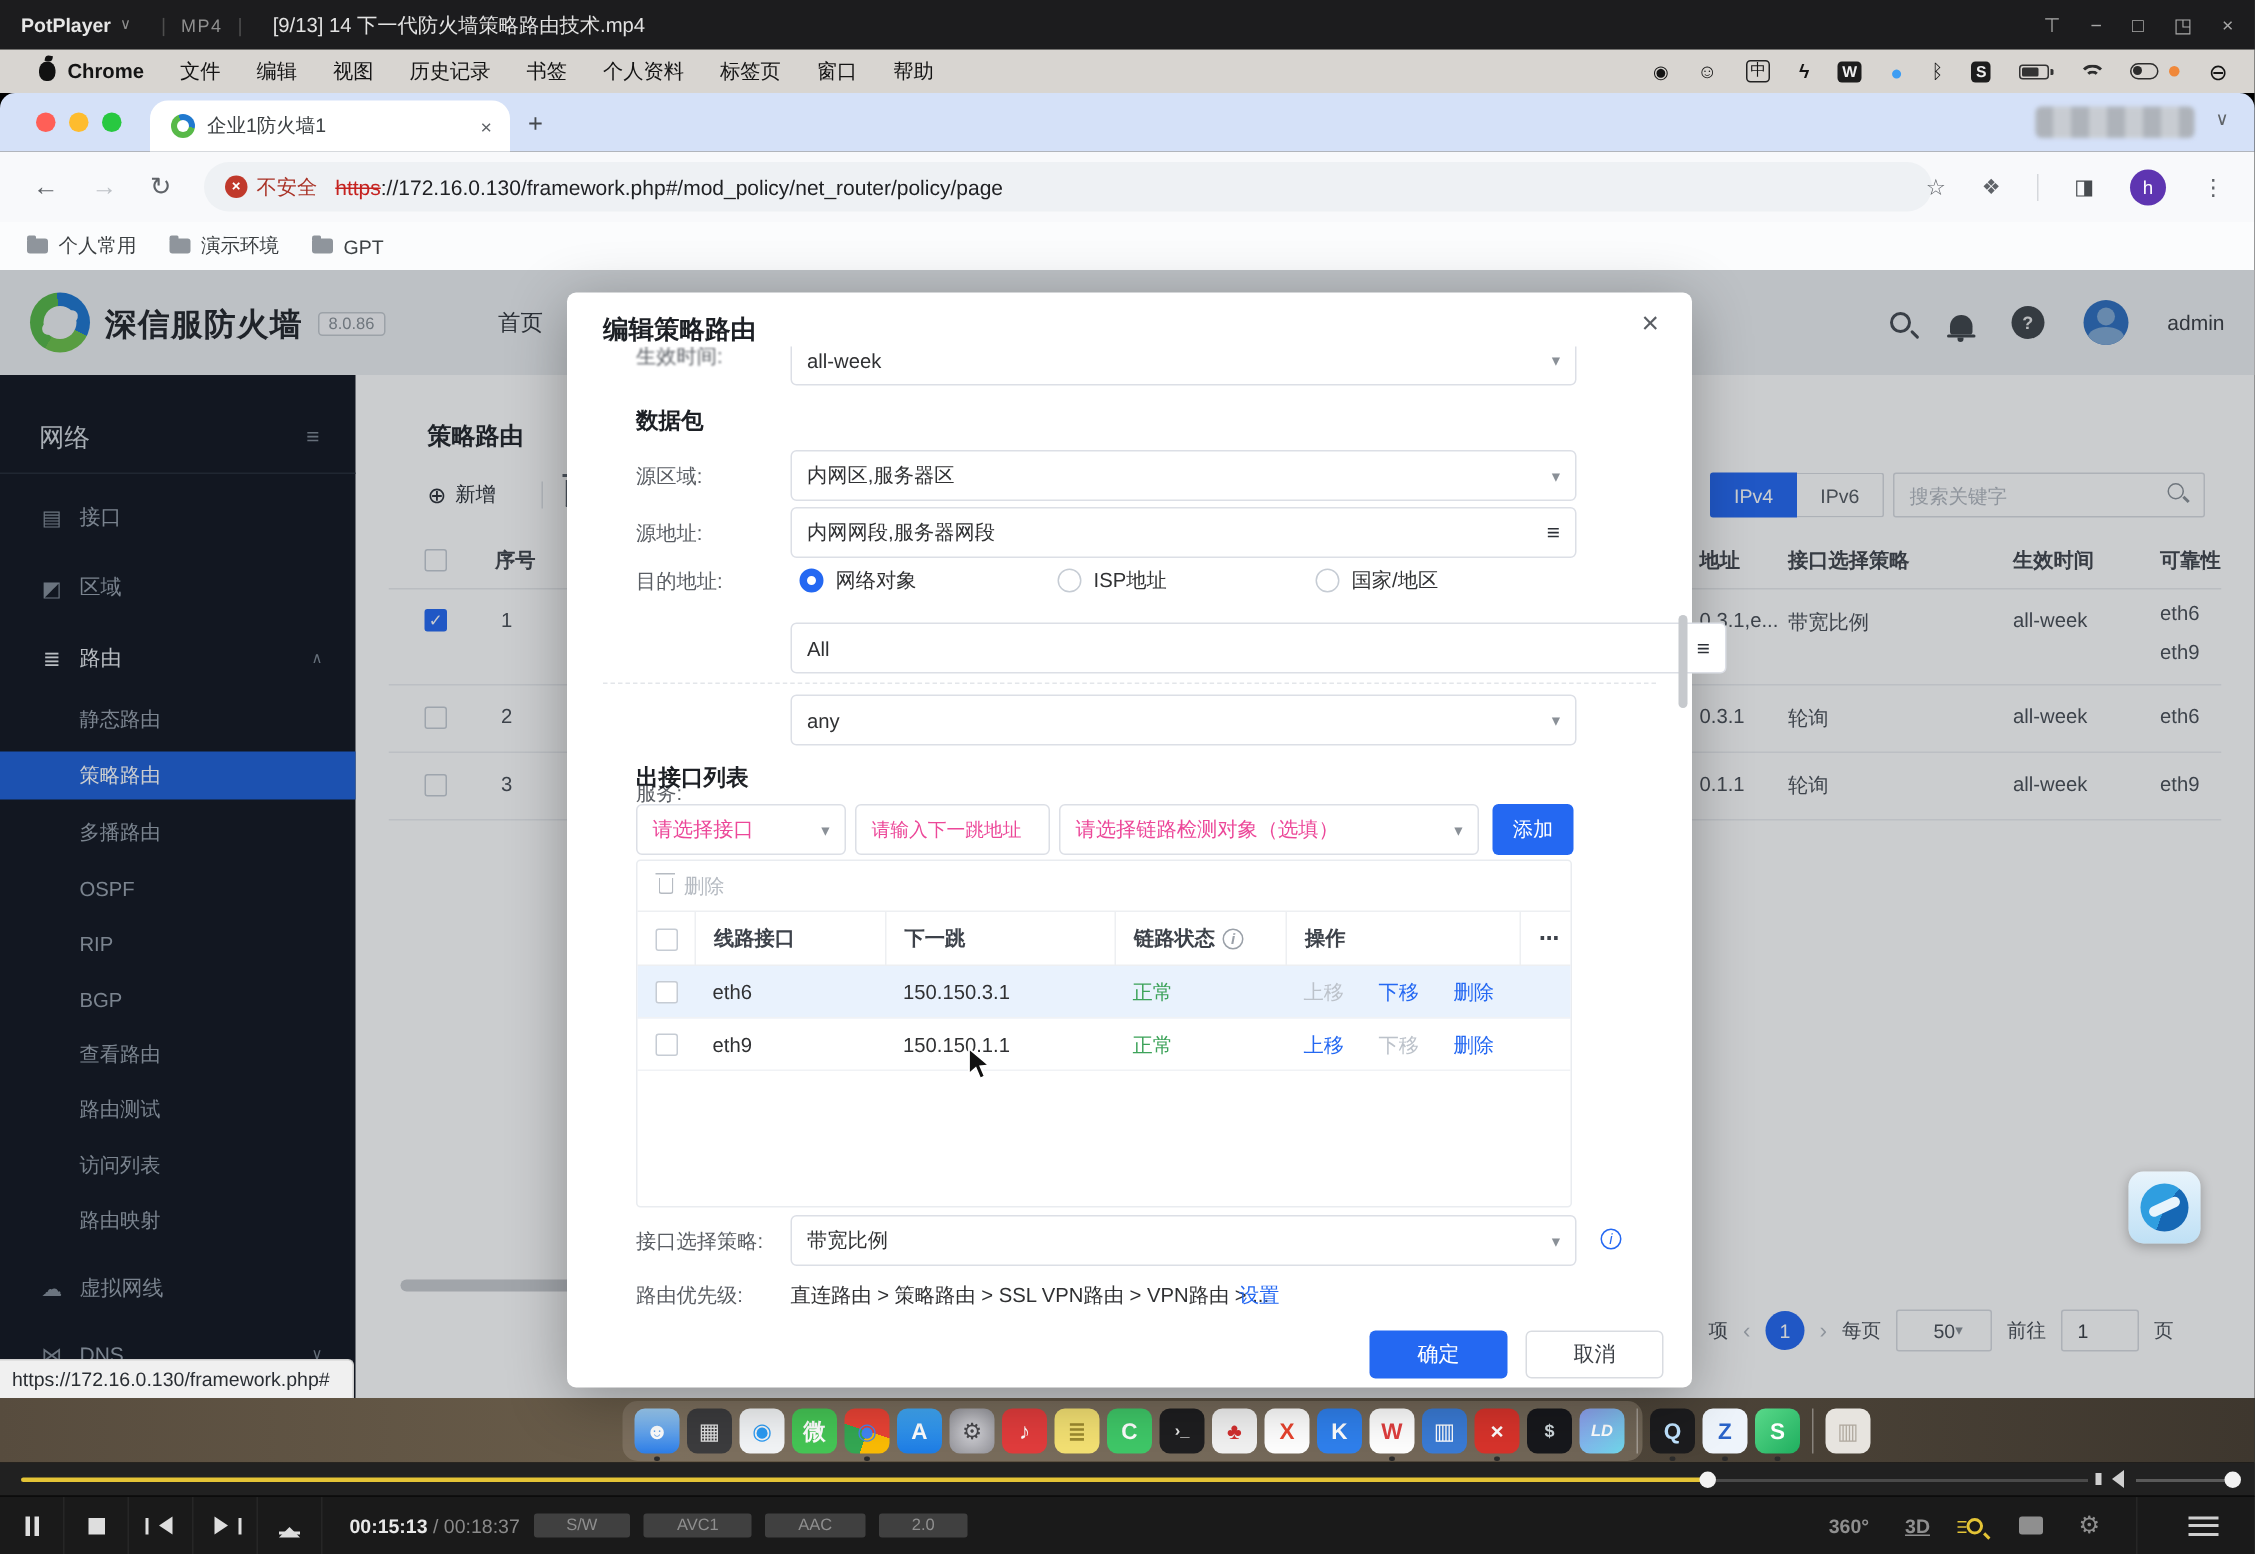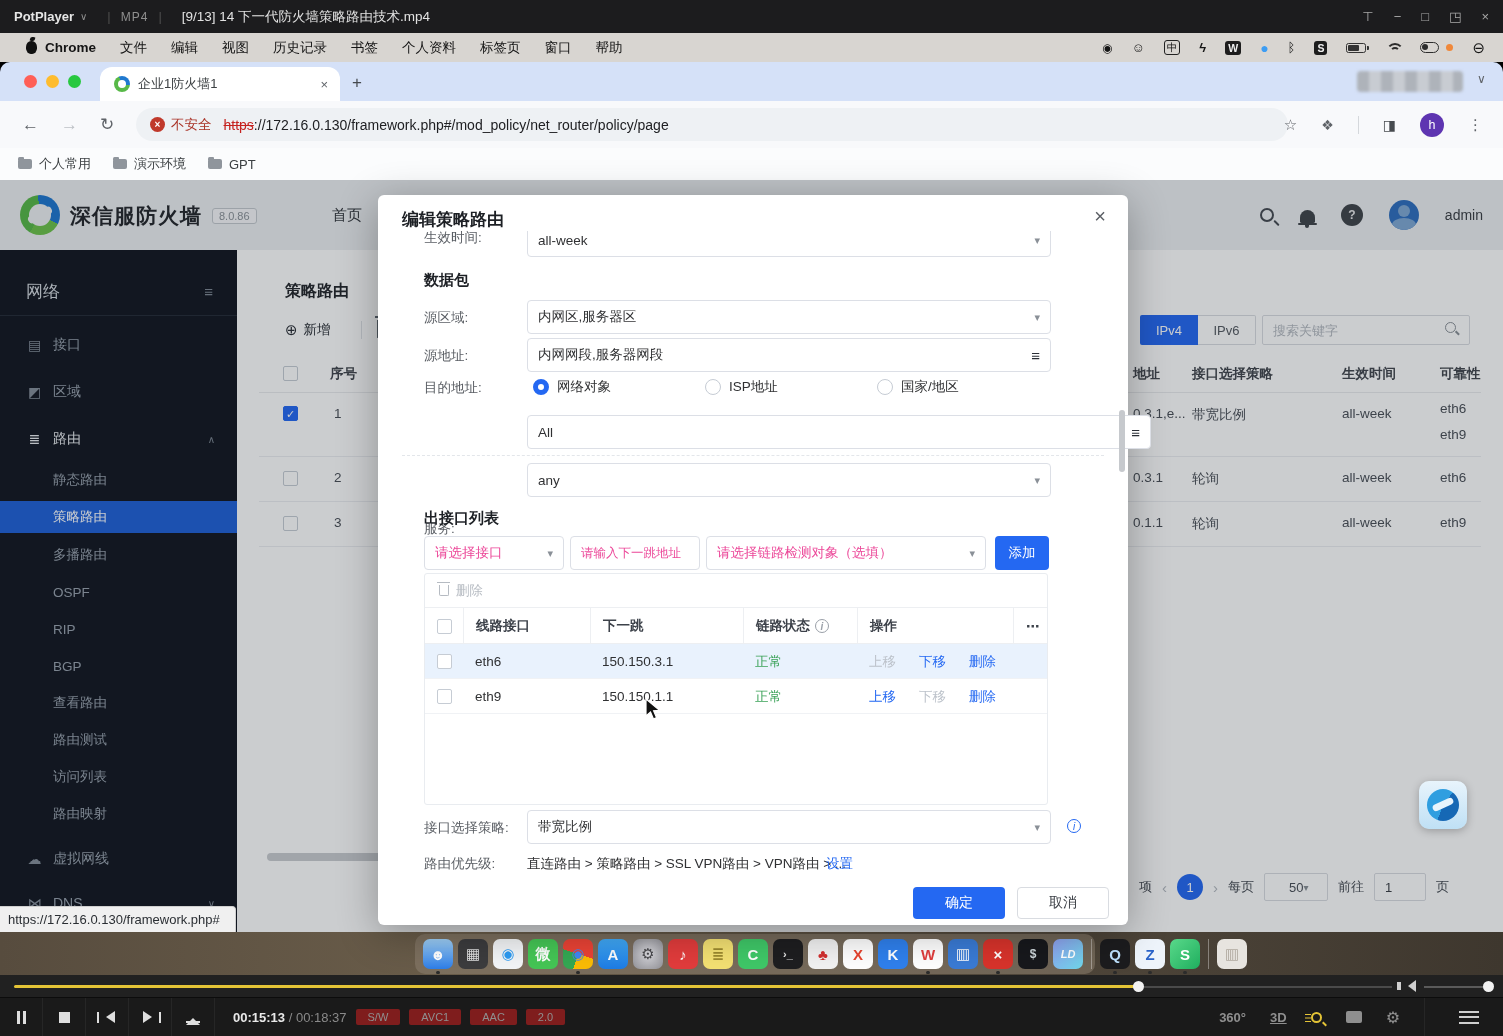--- a/index.html
+++ b/index.html
@@ -232,21 +232,21 @@
   .i-stop { width:11px; height:11px; background:#dedede; }
   .i-prev { width:0; height:0; border:6px solid transparent; border-right:9px solid #dedede; position:relative; }
   .i-prev::before { content:""; position:absolute; left:-9px; top:-5px; width:2.5px; height:11px; background:#dedede; }
   .i-next { width:0; height:0; border:6px solid transparent; border-left:9px solid #dedede; position:relative; }
   .i-next::before { content:""; position:absolute; left:7px; top:-5px; width:2.5px; height:11px; background:#dedede; }
   .i-eject { position:relative; width:14px; height:12px; }
   .i-eject::before { content:""; position:absolute; left:0; top:0; width:0; height:0; border:7px solid transparent; border-bottom:7px solid #dedede; }
   .i-eject::after { content:""; position:absolute; left:0; bottom:0; width:14px; height:2.5px; background:#dedede; }
   #pp-time { margin-left:18px; font-size:13px; color:#e8e8e8; font-weight:bold; }
   #pp-time .dim { color:#8a8a8a; font-weight:normal; }
-  .chip { background:#7f1d1d; color:#8f8f8f; font-size:11px; padding:2px 12px; border-radius:2px; margin-left:9px; }
+  .chip { background:#404040; color:#8f8f8f; font-size:11px; padding:2px 22px; border-radius:2px; margin-left:9px; }
   #pp-right { margin-left:auto; display:flex; align-items:center; gap:24px; margin-right:0; }
   #pp-right .g { color:#8f8f8f; font-size:13px; font-weight:bold; }
   .mag-y { width:11px; height:11px; border:2px solid #e4c436; border-radius:50%; position:relative; }
   .mag-y::before { content:""; position:absolute; left:-8px; top:0px; width:6px; height:1.8px; background:#e4c436; box-shadow:0 3.5px 0 #e4c436, 0 7px 0 #e4c436; }
   .mag-y::after { content:""; position:absolute; left:9px; top:9px; width:5px; height:2px; background:#e4c436; transform:rotate(45deg); }
   .sub-ico { width:16px; height:12px; background:#8f8f8f; border-radius:2px; position:relative; }
   .gear { color:#8f8f8f; font-size:16px; }
   .hamb-r { width:20px; height:13px; border-top:2.5px solid #cfcfcf; border-bottom:2.5px solid #cfcfcf; position:relative; margin:0 24px 0 10px; }
   .hamb-r::before { content:""; position:absolute; left:0; top:3.2px; width:100%; height:2.5px; background:#cfcfcf; }
   .ctrl-sep { width:1px; height:39px; background:#262626; }

